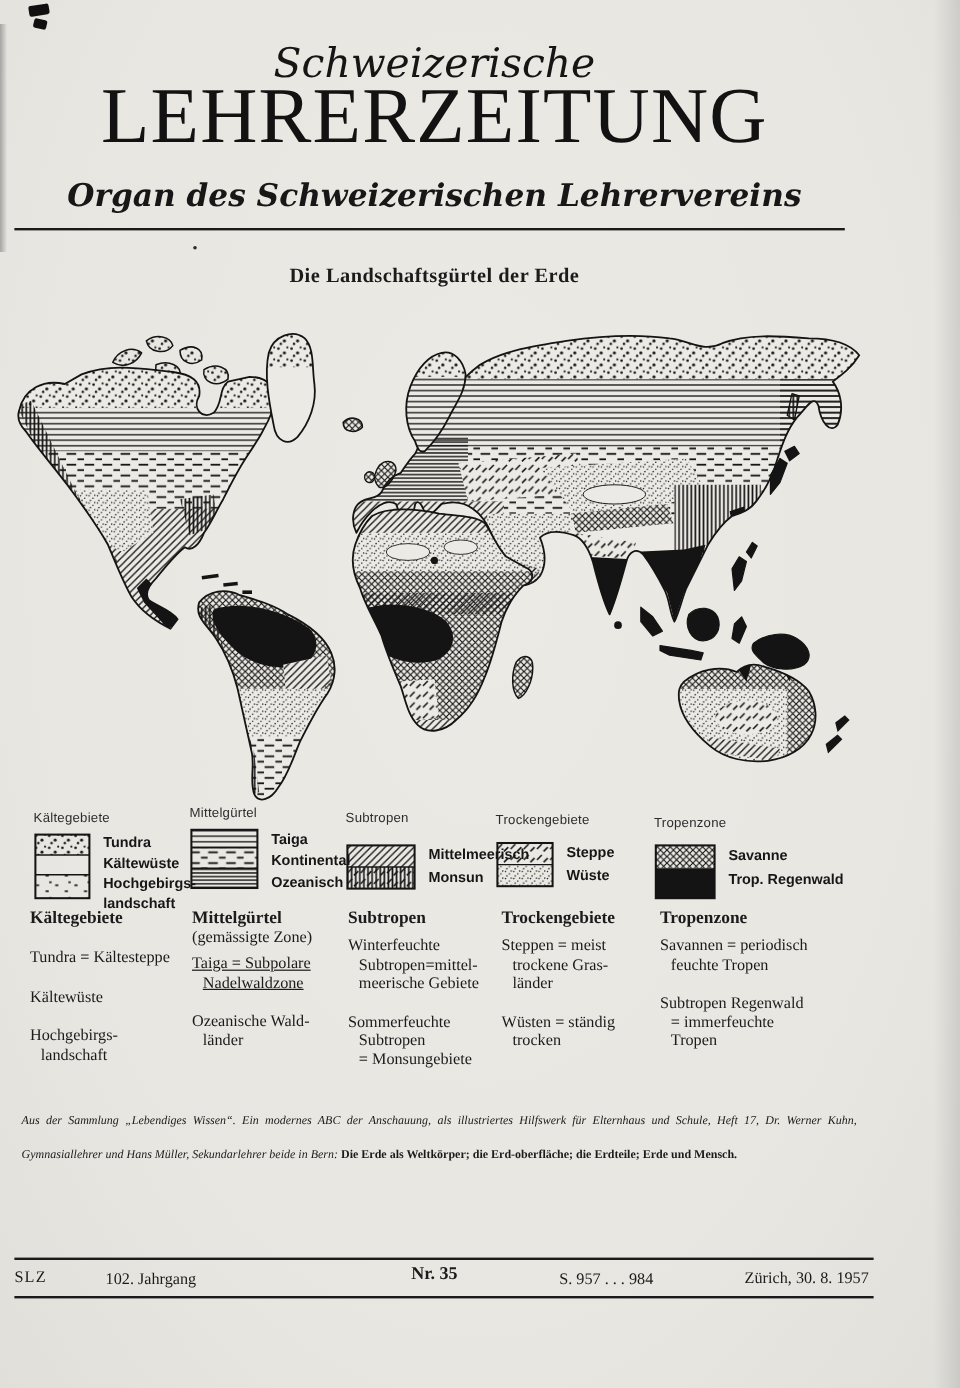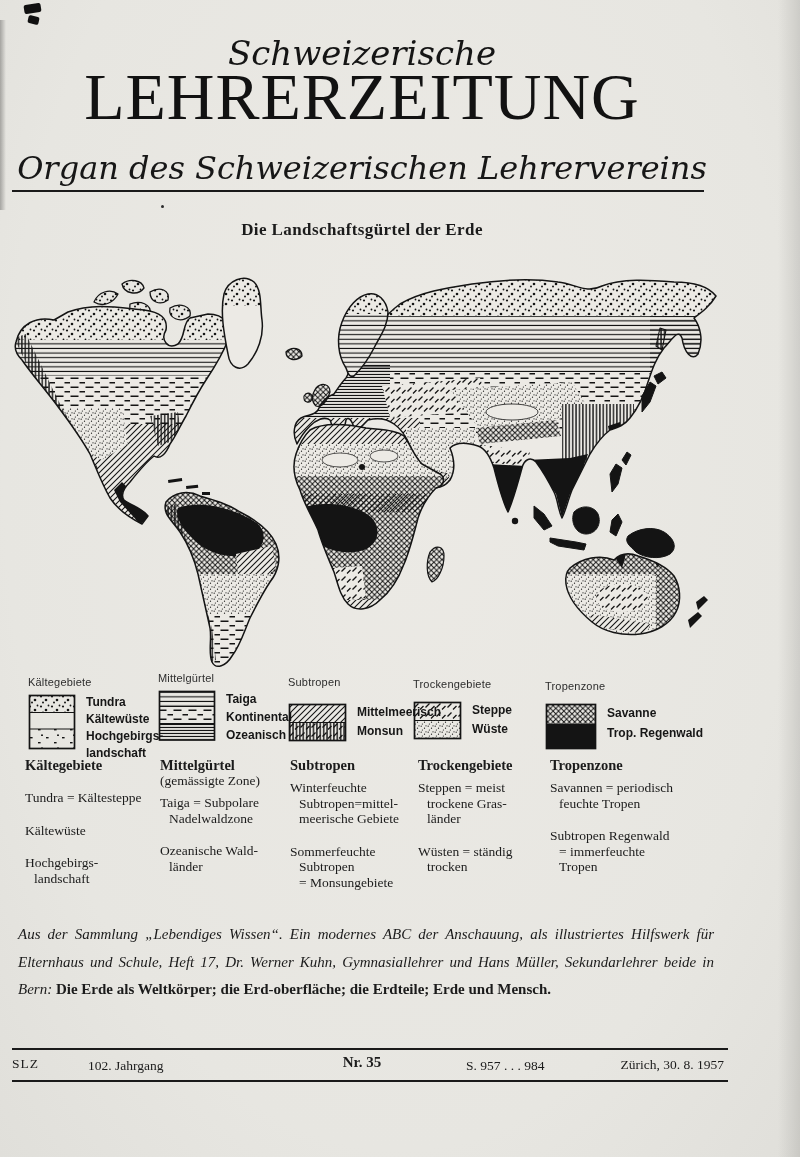--- a/index.html
+++ b/index.html
@@ -16,21 +16,21 @@
   .ink2{left:28px;top:16px;width:11px;height:8px;transform:rotate(13deg);}
   .tiny-dot{position:absolute;left:161px;top:205px;width:3px;height:3px;background:#2c2c2c;border-radius:50%;}
 
   .abs{position:absolute;}
   .overline{left:0;top:33px;width:724px;text-align:center;
         font-family:"DejaVu Serif", serif;font-style:italic;font-size:34px;color:#151515;}
   .mast-title{left:4px;top:64px;width:716px;text-align:center;margin:0;
         font-size:66px;font-weight:500;letter-spacing:1px;line-height:1;color:#121212;
         font-family:"Liberation Serif", serif;}
   .mast-sub{left:0;top:149px;width:724px;text-align:center;
-        font-family:"DejaVu Serif", serif;font-style:italic;font-size:32px;color:#171717;}
+        font-family:"DejaVu Serif", serif;font-style:italic;font-size:26px;color:#171717;font-weight:bold;}
   .rule{height:2px;background:#1a1a1a;}
   .mast-rule{left:12px;top:190px;width:692px;}
   .heading{left:0;top:220px;width:724px;text-align:center;margin:0;
         font-size:17px;font-weight:bold;letter-spacing:0.4px;}
 
   .map{left:10px;top:268px;}
   .map path,.map use{stroke-linejoin:round;}
 
   .lg{position:absolute;font-family:"Liberation Sans", sans-serif;}
   .lg-h{font-size:11px;color:#2d2d2d;letter-spacing:0.2px;}
@@ -40,21 +40,21 @@
   .sw line{stroke:#141414;stroke-width:1.2;}
   .lg-labels{margin-left:10px;font-weight:bold;font-size:12px;color:#161616;}
 
   .col{position:absolute;font-size:13.5px;line-height:15.5px;}
   .col h3{margin:0;font-size:14.5px;line-height:16px;}
   .col .sub{line-height:15px;}
   .entry{margin-top:17px;}
   .cont{padding-left:9px;}
 
   .credit{left:18px;top:921px;width:696px;margin:0;text-align:justify;
-        font-style:italic;font-size:15px;line-height:27.5px;}
+        font-style:italic;font-size:10px;line-height:27.5px;}
   .credit .btitle{font-style:normal;font-weight:bold;}
   .credit .see{position:absolute;right:2px;top:55px;font-style:italic;}
 
   .f-rule1{left:12px;top:1048px;width:716px;}
   .f-rule2{left:12px;top:1080px;width:716px;}
   .f-item{position:absolute;font-size:13.5px;}
   .f-abbr{left:12px;top:1056px;letter-spacing:1px;}
   .f-vol{left:88px;top:1058px;}
   .f-issue{left:0;top:1054px;width:724px;text-align:center;font-weight:bold;font-size:15px;}
   .f-pages{left:466px;top:1058px;}
@@ -403,21 +403,21 @@
       </div>
     <div class="entry">
       <div>Hochgebirgs-</div>
       <div class="cont">landschaft</div>
     </div>
   </div>
 
   <div class="col" style="left:160px;top:757px;width:132px;">
     <h3>Mittelgürtel</h3>
     <div class="sub">(gemässigte Zone)</div>
-    <div class="entry" style="margin-top:7px;">
+    <div class="entry" style="margin-top:7px;text-decoration:underline;">
       <div>Taiga = Subpolare</div>
       <div class="cont">Nadelwaldzone</div>
     </div>
     <div class="entry">
       <div>Ozeanische Wald-</div>
       <div class="cont">länder</div>
     </div>
   </div>
 
   <div class="col" style="left:290px;top:757px;width:132px;">

